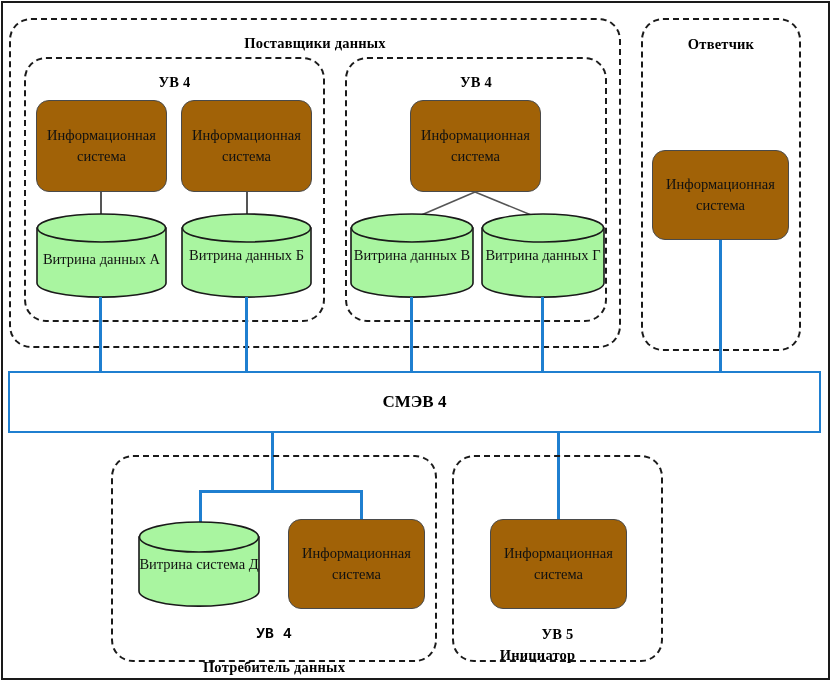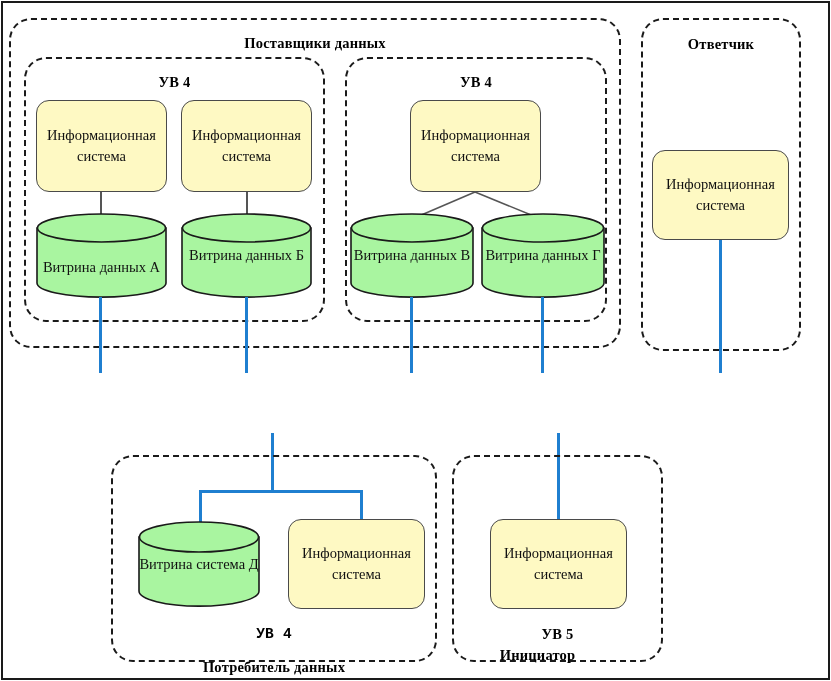--- a/index.html
+++ b/index.html
@@ -5,21 +5,21 @@
   html,body{margin:0;padding:0;background:#ffffff;}
   body{width:831px;height:681px;font-family:"Liberation Serif",serif;}
   #canvas{position:relative;width:831px;height:681px;overflow:hidden;background:#fff;}
 
   .frame{position:absolute;border:2px solid #1a1a1a;box-sizing:border-box;}
 
   .group{position:absolute;box-sizing:border-box;border:2px dashed #1a1a1a;border-radius:22px;}
 
   .grp-title{position:absolute;left:0;right:0;text-align:center;font-weight:bold;font-size:14.5px;color:#000;letter-spacing:.2px;margin-top:7px;}
 
-  .isbox{position:absolute;box-sizing:border-box;background:#fef9c3;border:1.6px solid #4a4a4a;border-radius:13px;
+  .isbox{position:absolute;box-sizing:border-box;background:#a16207;border:1.6px solid #4a4a4a;border-radius:13px;
          display:flex;align-items:center;justify-content:center;text-align:center;line-height:1.45;
          font-size:14.5px;color:#111;padding:4px 6px;}
 
   .cyl{position:absolute;}
   .cyl svg{display:block;}
   .cyl-label{position:absolute;left:0;right:0;text-align:center;font-size:14.5px;line-height:1.45;color:#111;}
 
   .vline{position:absolute;background:#1f7fd0;width:3px;}
   .hline{position:absolute;background:#1f7fd0;height:3px;}
   .grayline{position:absolute;background:#555;width:1.6px;}
@@ -46,21 +46,21 @@
   <div class="isbox" style="left:181px;top:100px;width:131px;height:92px;">Информационная система</div>
 
   <div class="grayline" style="left:100px;top:192px;height:28px;"></div>
   <div class="grayline" style="left:246px;top:192px;height:28px;"></div>
 
   <div class="cyl" style="left:36px;top:213px;">
     <svg width="131" height="85" viewBox="0 0 131 85">
       <path d="M1,15 L1,70 A64,14 0 0 0 130,70 L130,15 Z" fill="#A9F5A0" stroke="#1a1a1a" stroke-width="1.6"></path>
       <ellipse cx="65.5" cy="15" rx="64" ry="14" fill="#A9F5A0" stroke="#1a1a1a" stroke-width="1.6"></ellipse>
     </svg>
-    <div class="cyl-label" style="top:44px;">Витрина данных А</div>
+    <div class="cyl-label" style="top:36px;">Витрина данных А</div>
   </div>
 
   <div class="cyl" style="left:181px;top:213px;">
     <svg width="131" height="85" viewBox="0 0 131 85">
       <path d="M1,15 L1,70 A64,14 0 0 0 130,70 L130,15 Z" fill="#A9F5A0" stroke="#1a1a1a" stroke-width="1.6"></path>
       <ellipse cx="65.5" cy="15" rx="64" ry="14" fill="#A9F5A0" stroke="#1a1a1a" stroke-width="1.6"></ellipse>
     </svg>
     <div class="cyl-label" style="top:32px;">Витрина данных Б</div>
   </div>
 
@@ -96,20 +96,23 @@
   <div class="vline" style="left:410px;top:297px;height:76px;"></div>
   <div class="vline" style="left:541px;top:297px;height:76px;"></div>
 
   <div class="group" style="left:641px;top:18px;width:160px;height:333px;"></div>
   <div class="grp-title" style="left:641px;width:160px;top:29px;">Ответчик</div>
 
   <div class="isbox" style="left:652px;top:150px;width:137px;height:90px;">Информационная система</div>
 
   <div class="vline" style="left:719px;top:240px;height:133px;"></div>
 
+  <div class="smev" style="left:8px;top:371px;width:813px;height:62px;">
+    <span>СМЭВ 4</span>
+  </div>
 
   <div class="vline" style="left:271px;top:433px;height:60px;"></div>
   <div class="hline" style="left:199px;top:490px;width:164px;"></div>
   <div class="vline" style="left:199px;top:490px;height:32px;"></div>
   <div class="vline" style="left:360px;top:490px;height:30px;"></div>
 
   <div class="group" style="left:111px;top:455px;width:326px;height:207px;"></div>
 
   <div class="cyl" style="left:138px;top:521px;">
     <svg width="122" height="87" viewBox="0 0 122 87">

